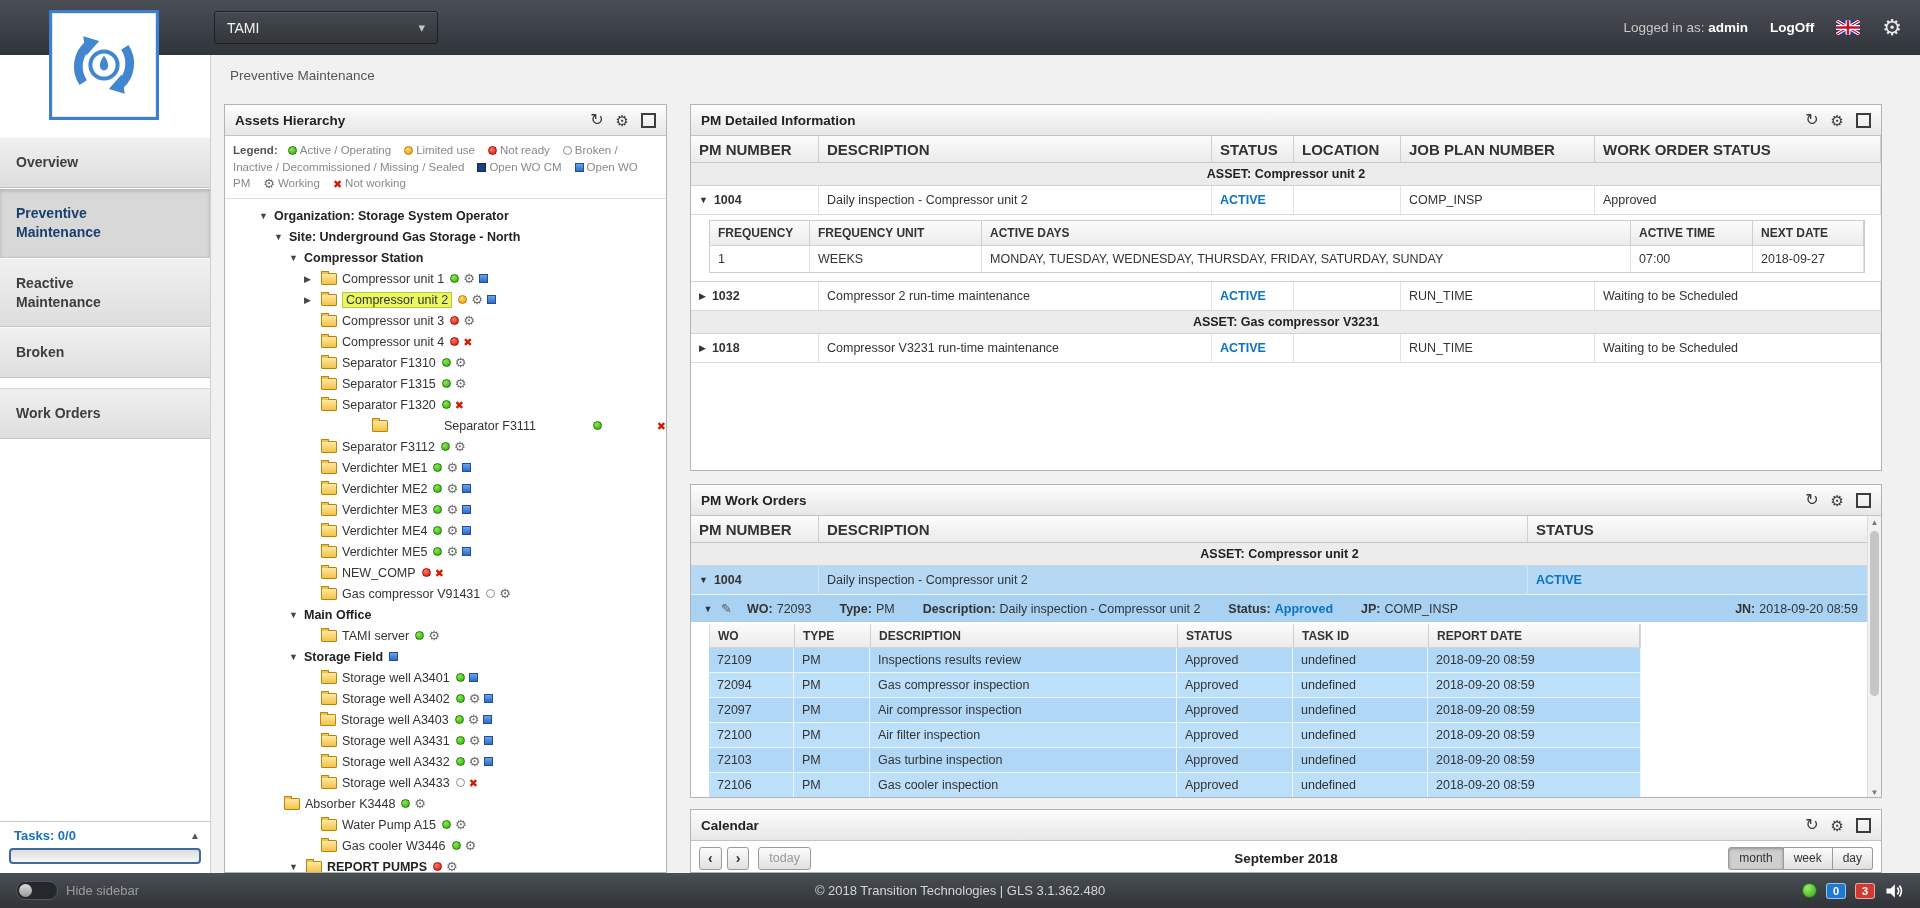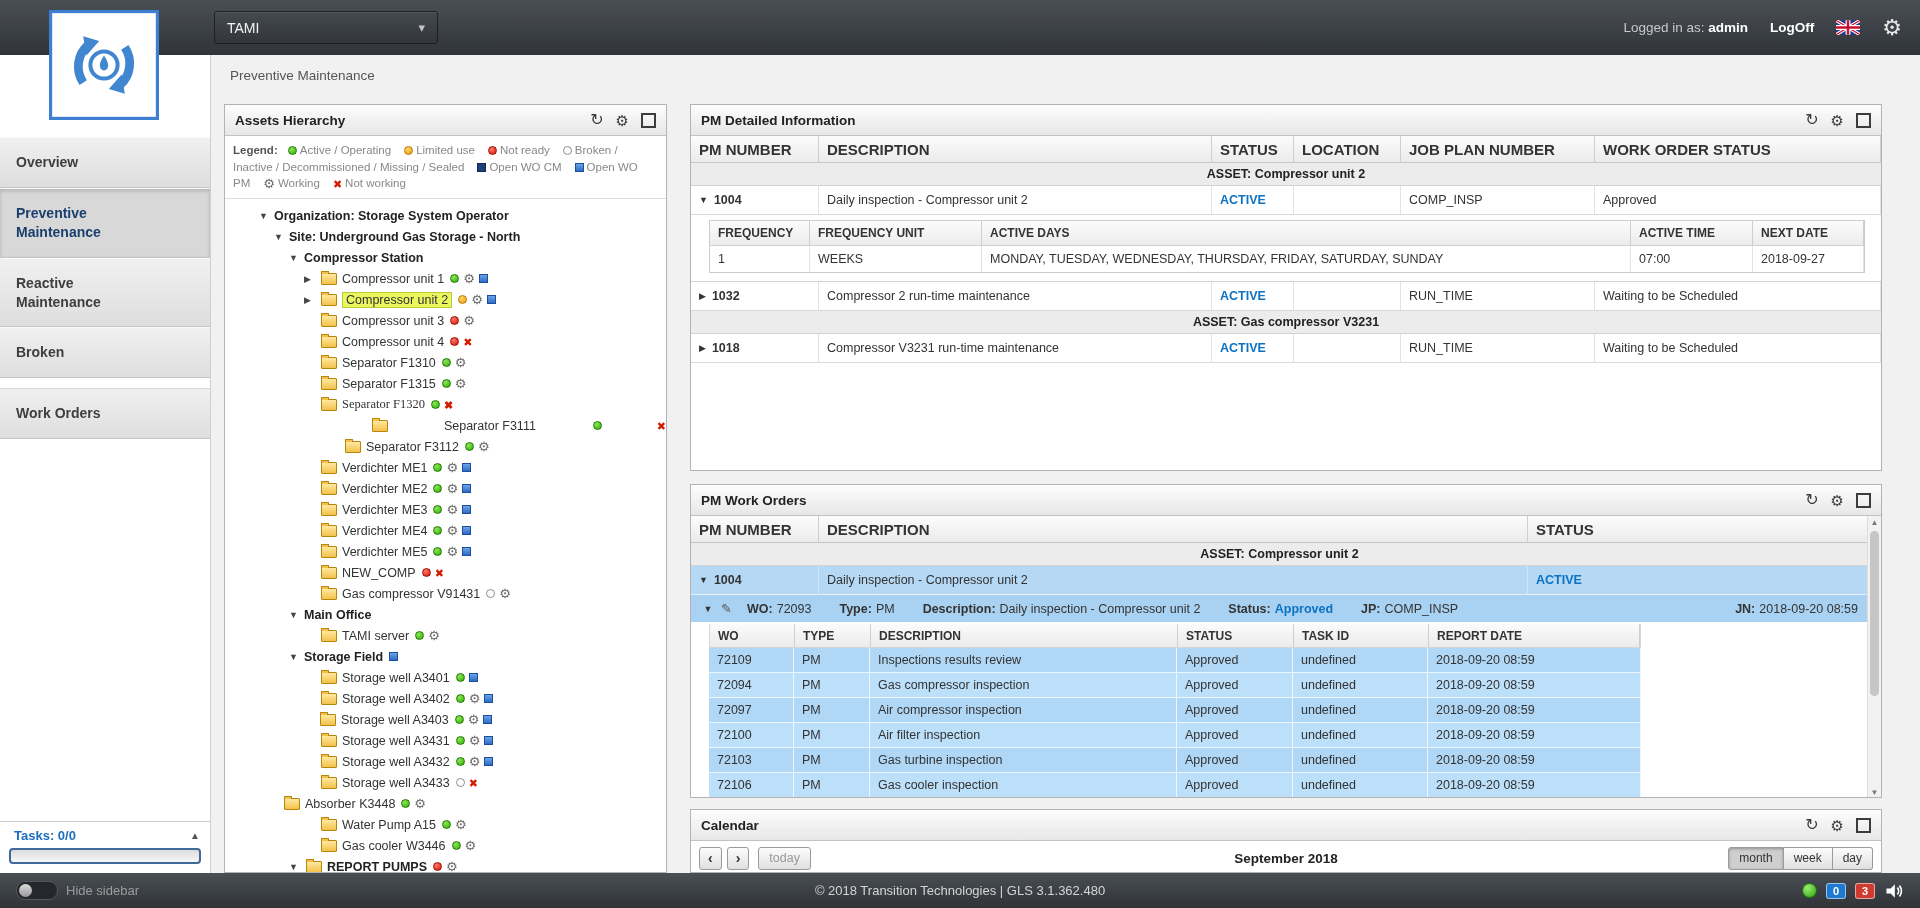--- a/index.html
+++ b/index.html
@@ -293,35 +293,35 @@
         <span class="ticon green"></span>
         <span class="ticon gear">⚙</span>
       </div>
       <div class="tree-row" style="padding-left: 79px;">
         <span class="expander"></span>
         <span class="ticon folder"></span>
         <span class="tlabel">Separator F1315</span>
         <span class="ticon green"></span>
         <span class="ticon gear">⚙</span>
       </div>
-      <div class="tree-row" style="padding-left: 79px; font-family: Liberation Serif, serif;">
+      <div class="tree-row" style="padding-left: 79px;">
         <span class="expander"></span>
         <span class="ticon folder"></span>
         <span class="tlabel">Separator F1320</span>
         <span class="ticon green"></span>
         <span class="ticon redx">✖</span>
       </div>
       <div class="tree-row" style="padding-left: 79px; justify-content: space-between;">
         <span class="expander"></span>
         <span class="ticon folder"></span>
         <span class="tlabel">Separator F3111</span>
         <span class="ticon green"></span>
         <span class="ticon redx">✖</span>
       </div>
-      <div class="tree-row" style="padding-left: 103px;">
+      <div class="tree-row" style="padding-left: 79px;">
         <span class="expander"></span>
         <span class="ticon folder"></span>
         <span class="tlabel">Separator F3112</span>
         <span class="ticon green"></span>
         <span class="ticon gear">⚙</span>
       </div>
       <div class="tree-row" style="padding-left: 79px;">
         <span class="expander"></span>
         <span class="ticon folder"></span>
         <span class="tlabel">Verdichter ME1</span>

